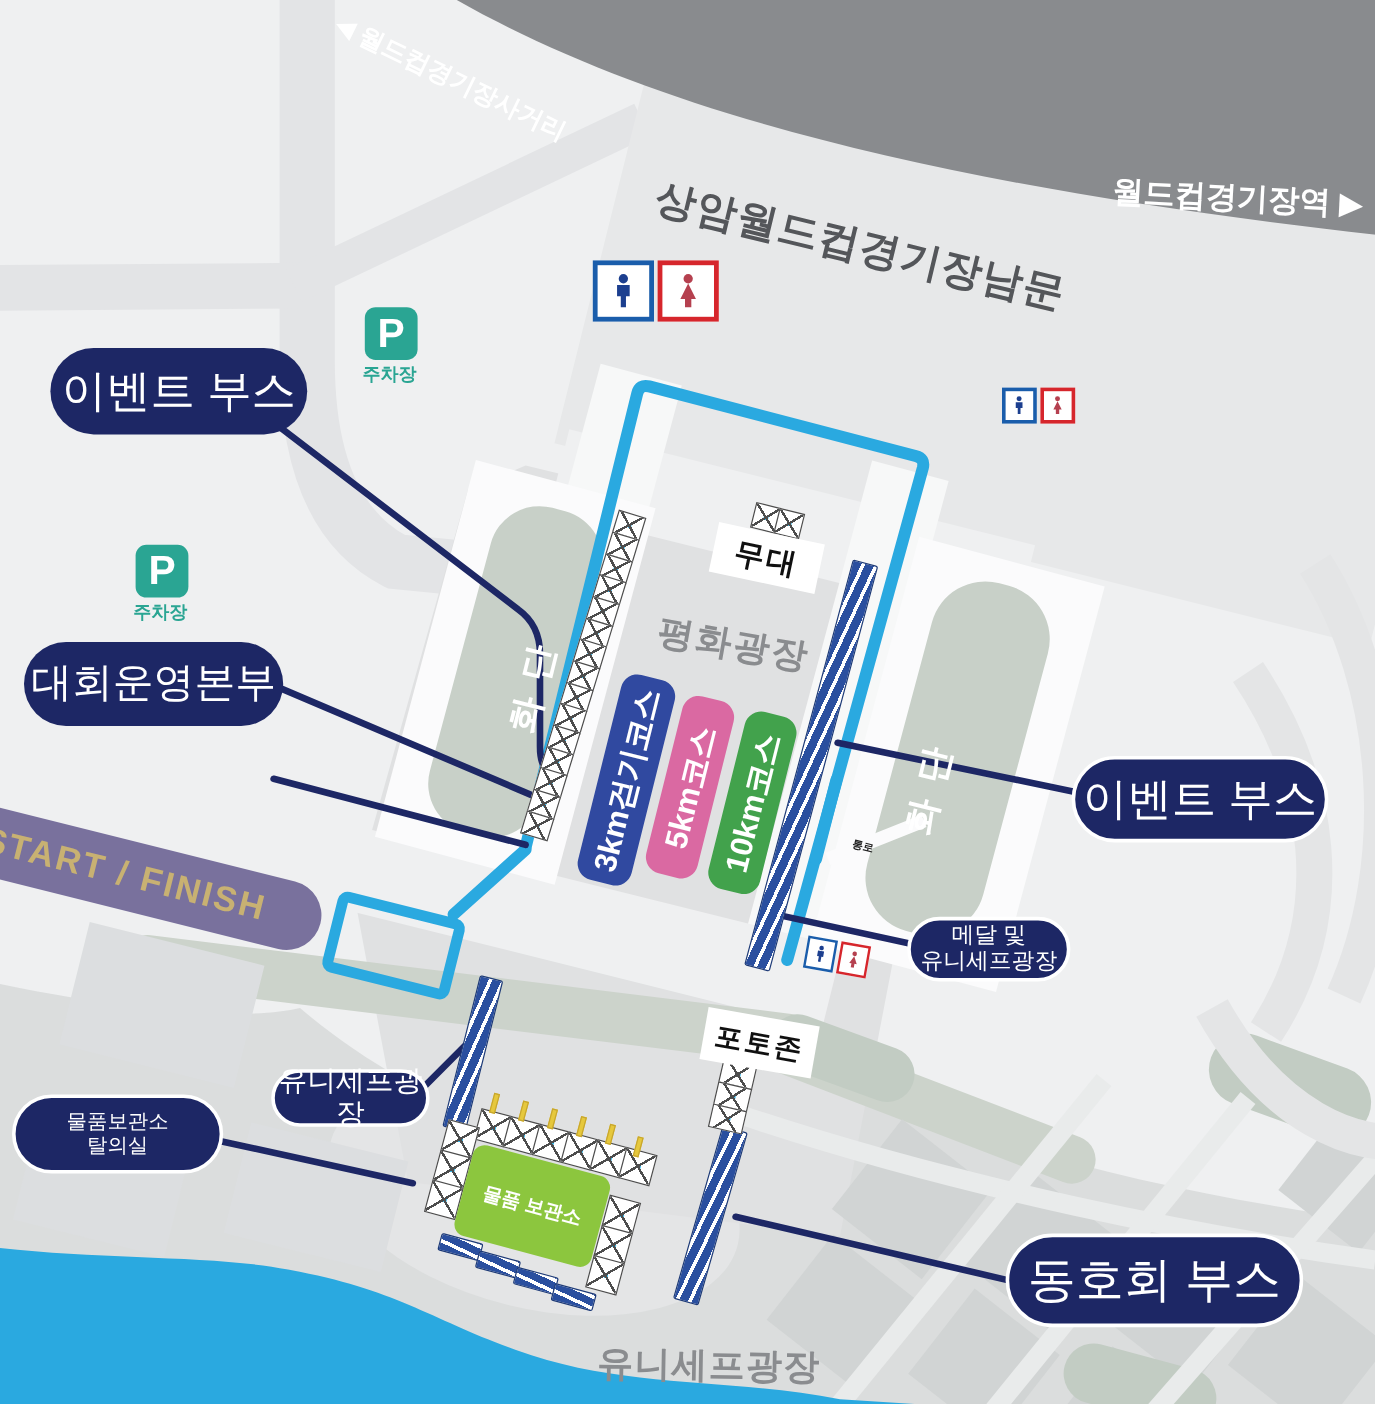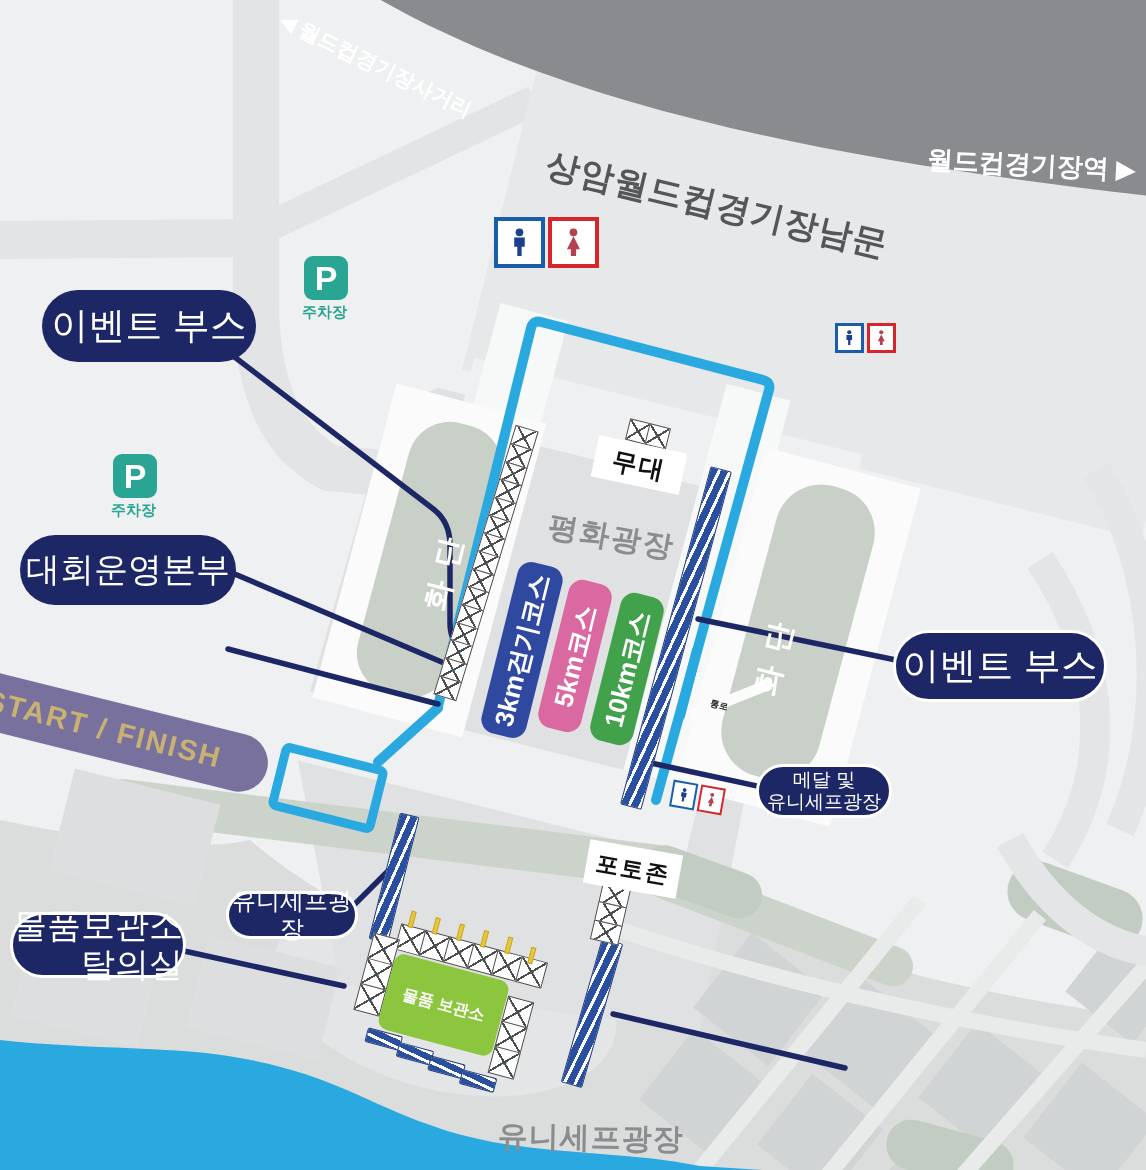--- a/index.html
+++ b/index.html
@@ -319,20 +319,21 @@
   <div class="pill noborder" style="left:42px;top:290px;width:214px;height:72px;font-size:37px;">이벤트 부스</div>
   <div class="pill noborder" style="left:20px;top:535px;width:216px;height:70px;font-size:34px;">대회운영본부</div>
   <div class="pill" style="left:893px;top:630px;width:214px;height:72px;font-size:37px;">이벤트 부스</div>
   <div class="pill" style="left:756px;top:764px;width:136px;height:54px;font-size:19px;border-radius:27px;">
     <div>
       <div>메달 및</div>
       <div>유니세프광장</div>
     </div>
   </div>
   <div class="pill" style="left:226px;top:891px;width:132px;height:48px;font-size:24px;">유니세프광장</div>
-  <div class="pill" style="left:10px;top:912px;width:176px;height:66px;font-size:34px;border-radius:33px;text-align:right;">
+  <div class="pill" style="left:10px;top:912px;width:176px;height:66px;font-size:17px;border-radius:33px;">
     <div>
       <div>물품보관소</div>
       <div>탈의실</div>
     </div>
   </div>
+  <div class="pill" style="left:838px;top:1028px;width:248px;height:78px;font-size:40px;border-radius:39px;">동호회 부스</div>
 
 </div>
 
 </body></html>

